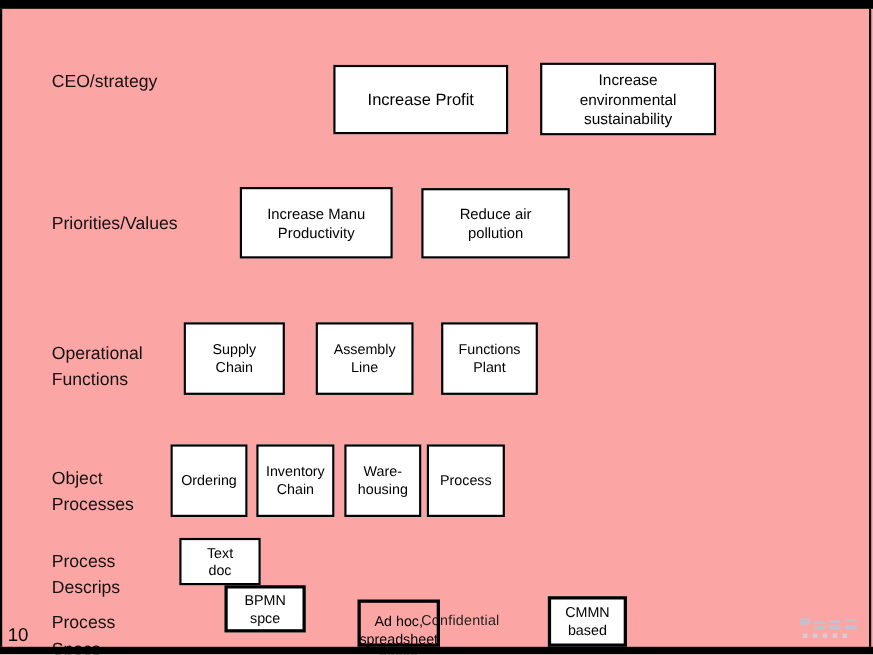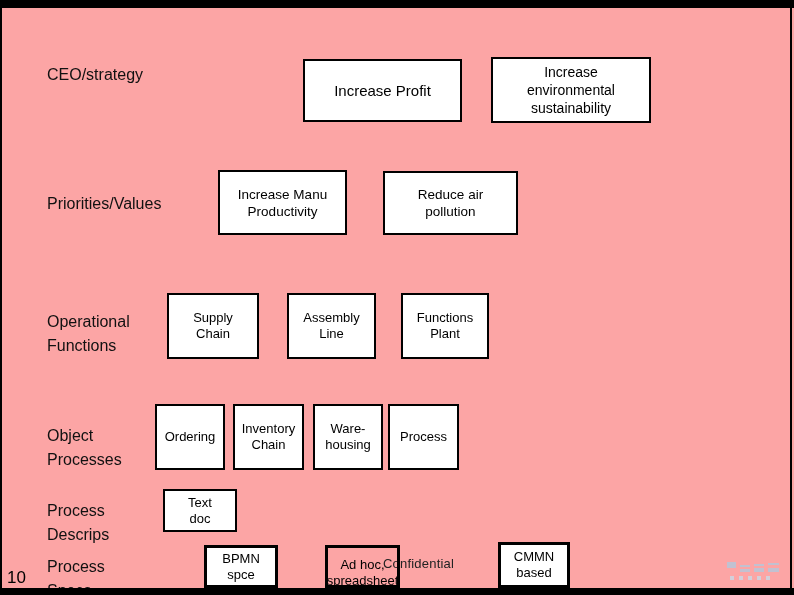--- a/index.html
+++ b/index.html
@@ -62,21 +62,21 @@
   <div class="rowlabel" style="top:499px">Process
 Descrips</div>
   <div class="rowlabel" style="top:555px">Process
 Specs</div>
 
   <div class="box lvl1" style="left:303px;top:59px;width:159px;height:63px">Increase Profit</div>
   <div class="box lvl1" style="left:491px;top:57px;width:160px;height:66px;font-size:14px;line-height:18px">Increase
 environmental
 sustainability</div>
 
-  <div class="box" style="left:218px;top:170px;width:129px;height:65px;font-size:13.5px;line-height:17px">Increase Manu
+  <div class="box" style="left:218px;top:170px;width:139px;height:65px;font-size:13.5px;line-height:17px">Increase Manu
 Productivity</div>
   <div class="box" style="left:383px;top:171px;width:135px;height:64px;font-size:13.5px;line-height:17px">Reduce air
 pollution</div>
 
   <div class="box" style="left:167px;top:293px;width:92px;height:66px">Supply
 Chain</div>
   <div class="box" style="left:287px;top:293px;width:89px;height:66px">Assembly
 Line</div>
   <div class="box" style="left:401px;top:293px;width:88px;height:66px">Functions
 Plant</div>
@@ -84,21 +84,21 @@
   <div class="box" style="left:155px;top:404px;width:70px;height:66px">Ordering</div>
   <div class="box" style="left:233px;top:404px;width:71px;height:66px">Inventory
 Chain</div>
   <div class="box" style="left:313px;top:404px;width:70px;height:66px">Ware-
 housing</div>
   <div class="box" style="left:388px;top:404px;width:71px;height:66px">Process</div>
 
   <div class="box" style="left:163px;top:489px;width:74px;height:43px">Text
 doc</div>
 
-  <div class="box thick" style="left:204px;top:545px;width:74px;height:43px">BPMN
+  <div class="box thick" style="left:204px;top:532px;width:74px;height:43px">BPMN
 spce</div>
   <div class="box thick adhoc" style="left:325px;top:545px;width:75px;height:43px">
     <span class="overflow-label">Ad hoc,
 spreadsheet
 based</span>
   </div>
   <div class="box thick" style="left:498px;top:542px;width:72px;height:46px">CMMN
 based</div>
 
   <div class="page-number">10</div>

